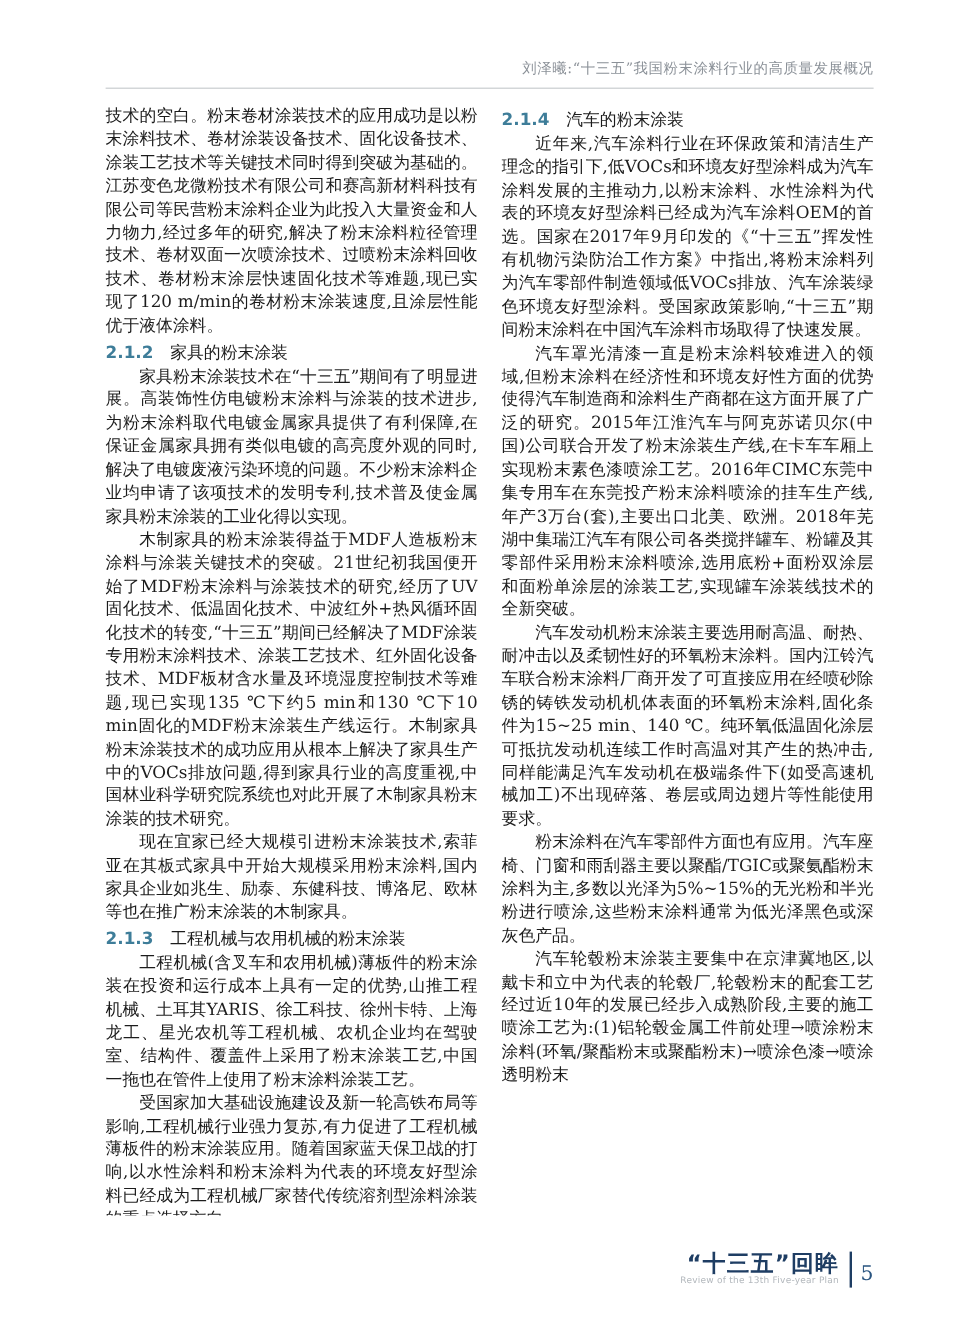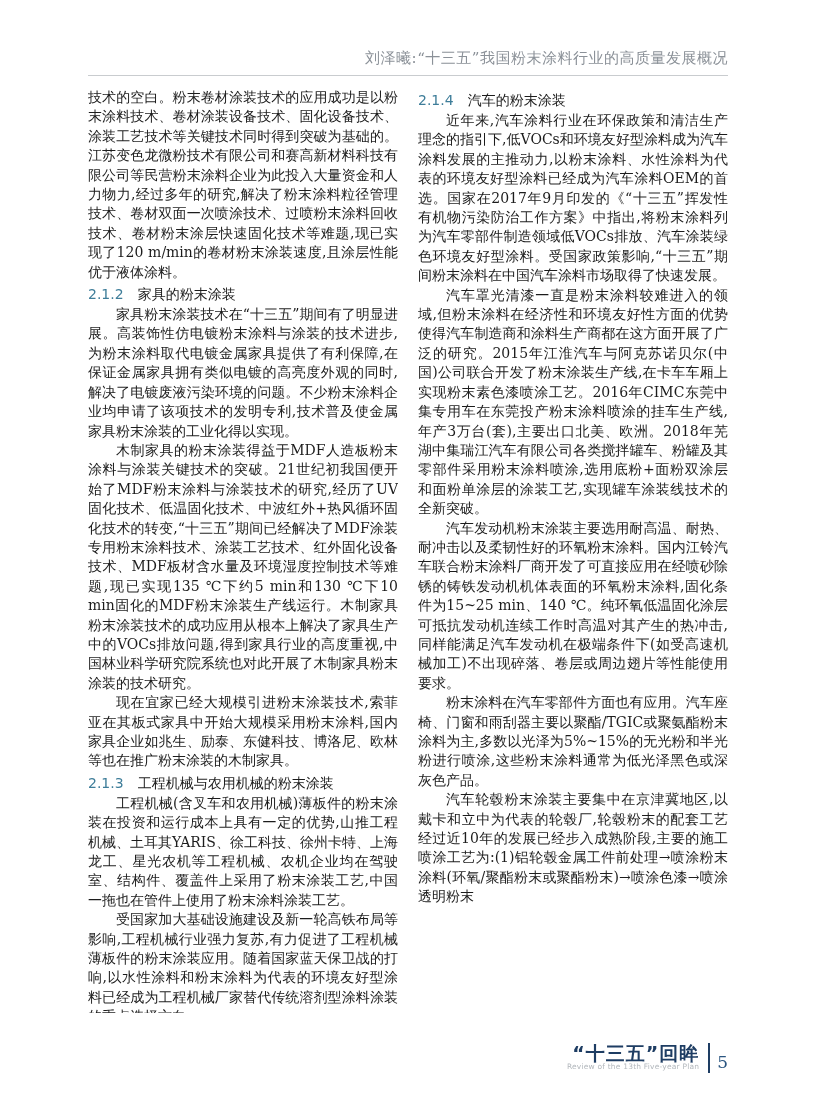--- a/index.html
+++ b/index.html
@@ -15,21 +15,21 @@
     background: #ffffff;
   }
   
   .page-header {
     position: absolute;
     top: 0; left: 88px; right: 88px;
   }
   .running-title {
     padding-top: 49px;
     text-align: right;
-    font-size: 15px;
+    font-size: 12px;
     letter-spacing: 0.5px;
     color: var(--header-gray, #8b9198);
   }
   .header-rule {
     margin-top: 7px;
     border-top: 1px solid #c9cccf;
     height: 0;
   }
   
   .content {
@@ -58,21 +58,21 @@
     line-height: 20px;
     margin: 2px 0 1px 0;
     color: #1c1c1c;
     font-weight: bold;
     white-space: nowrap;
     overflow: hidden;
   }
   .sec-num {
     color: var(--heading-number, #3e7d99);
     margin-right: 14px;
-    font-weight: normal;
+    font-weight: bold;
   }
   .sec-title { font-weight: normal; }
   
   .page-footer {
     position: absolute;
     right: 88px; bottom: 26px;
     display: flex;
     align-items: center;
   }
   .footer-text { text-align: right; }

